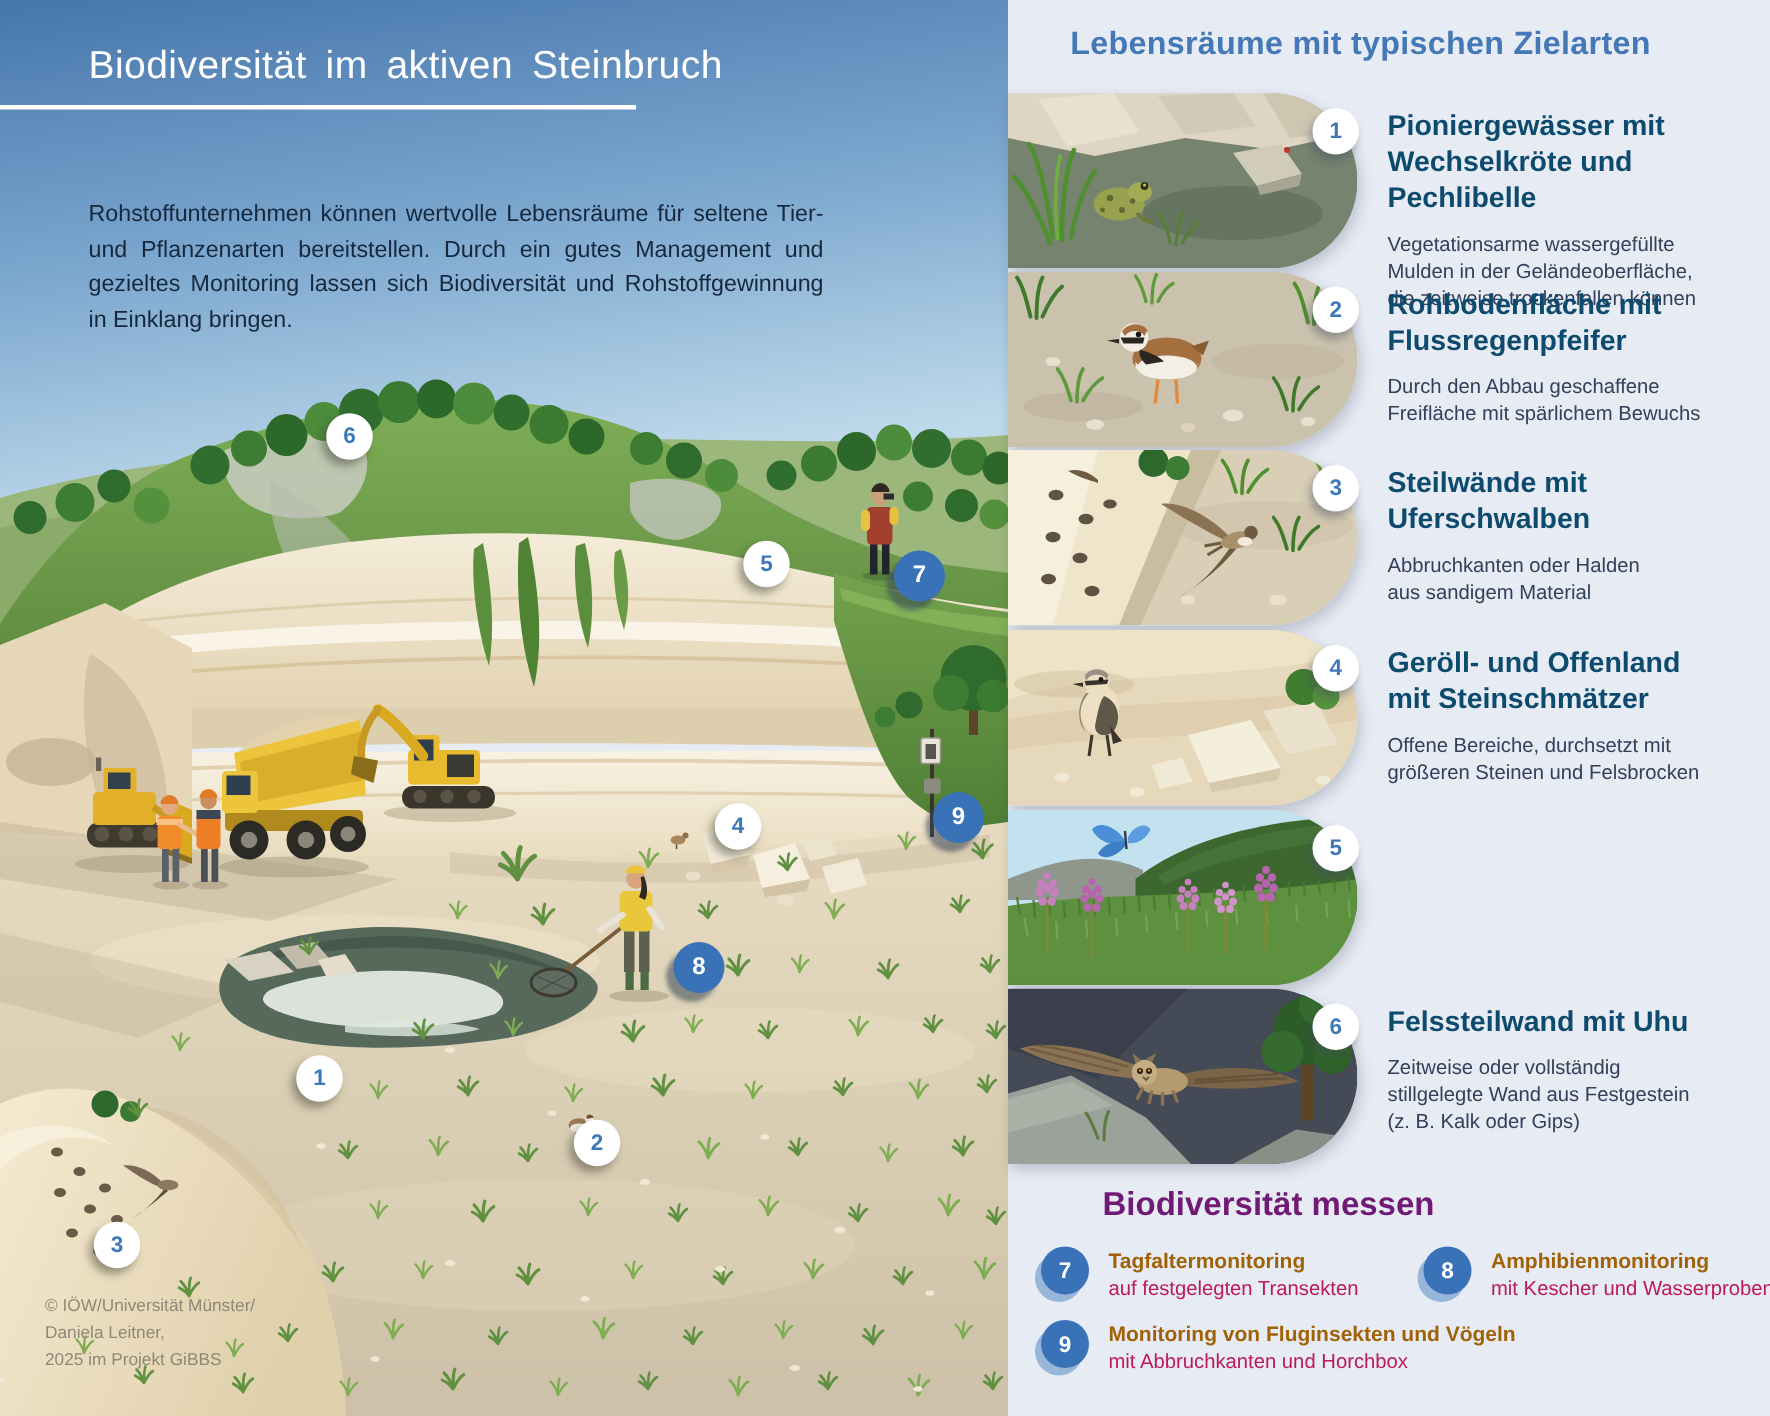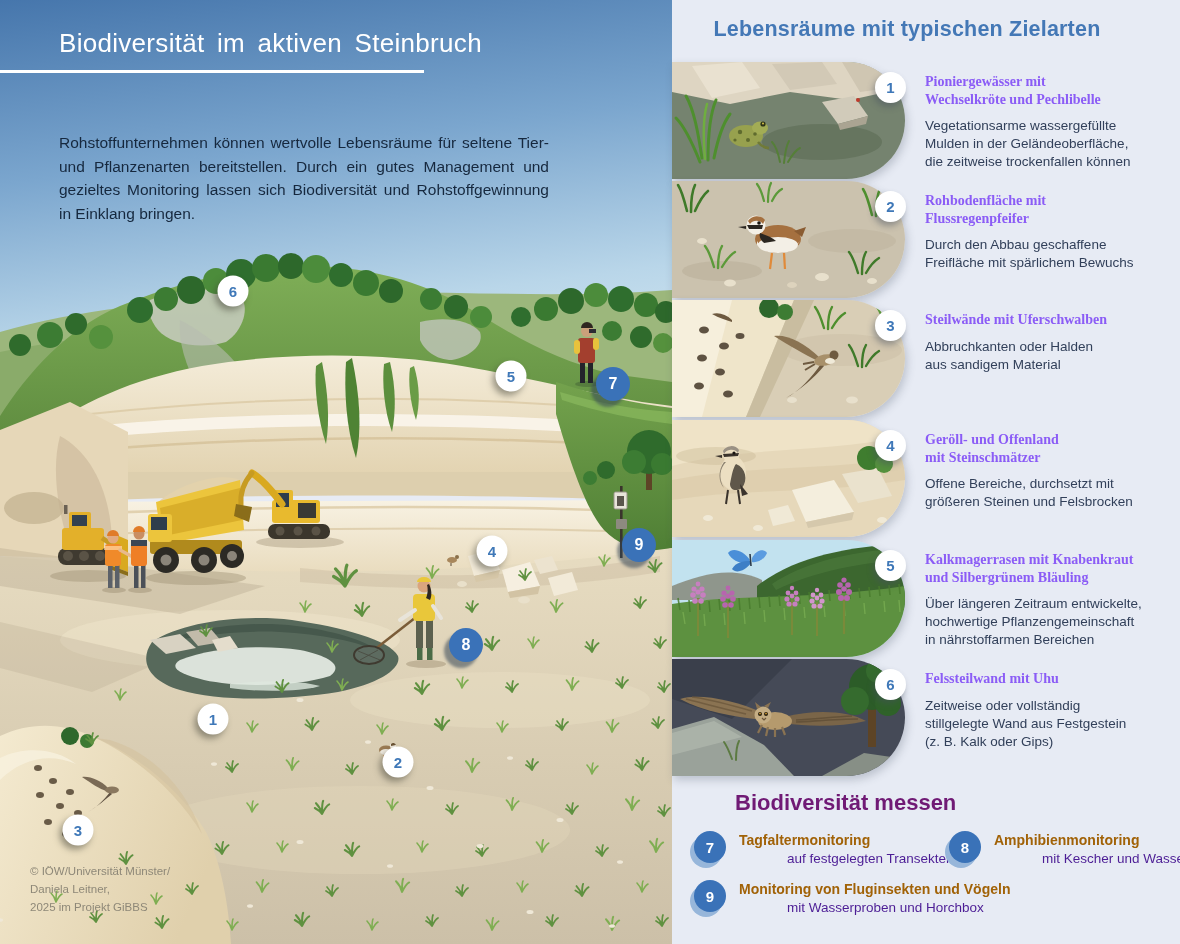--- a/index.html
+++ b/index.html
@@ -32,31 +32,31 @@
   .panel-header{position:absolute;left:0;top:17px;width:470px;text-align:center;
       font-size:21.5px;font-weight:bold;color:#4478b6;letter-spacing:.2px;}
   .hab-item{position:absolute;left:0;width:508px;height:117px;}
   .hab-thumb{position:absolute;left:0;top:0;width:233px;height:117px;
       border-radius:0 59px 59px 0;overflow:hidden;box-shadow:2px 4px 9px rgba(60,70,90,.25);}
   .hab-thumb svg{display:block;}
   .hab-badge{position:absolute;left:203px;top:10px;width:31px;height:31px;border-radius:50%;
       background:#ffffff;color:#3f78b8;font-weight:bold;font-size:15px;display:flex;
       align-items:center;justify-content:center;box-shadow:-2px 4px 6px rgba(70,80,95,.45);z-index:2;}
   .hab-text{position:absolute;left:253px;top:11px;width:252px;}
-  .hab-title{font-size:14px;font-weight:bold;color:#8b5cf6;line-height:1.26;white-space:pre-line;font-family:Liberation Serif, serif;}
+  .hab-title{font-size:19px;font-weight:bold;color:#0c4a6e;line-height:1.26;white-space:pre-line;}
   .hab-desc{margin-top:9px;font-size:13.5px;color:#32405a;line-height:1.33;white-space:pre-line;}
 
   .messen-header{position:absolute;left:63px;top:790px;font-size:22px;font-weight:bold;color:#701a75;}
   .mon-item{position:absolute;display:flex;align-items:flex-start;}
   .mon-badge{width:32px;height:32px;border-radius:50%;background:#3a72b8;color:#ffffff;
       font-weight:bold;font-size:15px;display:flex;align-items:center;justify-content:center;
       box-shadow:-4px 5px 0 #97b6da;flex:none;}
   .mon-text{margin-left:13px;padding-top:1px;}
   .mon-title{font-size:14px;font-weight:bold;color:#a16207;}
-  .mon-desc{font-size:13.5px;color:#4c1d95;margin-top:3px;margin-left:48px;}
+  .mon-desc{font-size:13.5px;color:#be185d;margin-top:3px;}
 </style>
 </head>
 <body>
 
 <div class="scene">
 
   <svg width="672" height="944" viewBox="0 0 672 944">
     <defs>
       <linearGradient id="sky" x1="0" y1="0" x2="0.18" y2="1">
         <stop offset="0" stop-color="#4676ac"></stop>
@@ -684,27 +684,20 @@
         </g>
         <g>
           <path d="M78,20 C71,10 60,7 56,13 C60,21 69,24 76,23 Z" fill="#4a8fd8"></path>
           <path d="M79,23 C73,31 64,34 60,29 C64,22 71,21 78,21 Z" fill="#3d7fc6"></path>
           <path d="M80,18 C84,10 92,8 95,13 C92,20 85,23 80,22 Z" fill="#5b9ce0"></path>
           <line x1="78" y1="14" x2="79" y2="26" stroke="#2b3a4a" stroke-width="1.6"></line>
         </g>
       </svg>
     </div>
     <div class="hab-badge">5</div>
-    <div class="hab-text">
-      <div class="hab-title">Kalkmagerrasen mit Knabenkraut
-und Silbergrünem Bläuling</div>
-      <div class="hab-desc">Über längeren Zeitraum entwickelte,
-hochwertige Pflanzengemeinschaft
-in nährstoffarmen Bereichen</div>
-    </div>
   </div>
 
   <div class="hab-item" style="top:659px">
     <div class="hab-thumb">
       <svg width="233" height="117" viewBox="0 0 233 117">
         <rect width="233" height="117" fill="#454a57"></rect>
         <path d="M0,0 L120,0 L60,60 L0,40 Z" fill="#3a3f4b"></path>
         <path d="M0,117 L0,70 L42,58 L92,86 L122,117 Z" fill="#9aa29a"></path>
         <path d="M0,74 L42,62 L70,78 L0,96 Z" fill="#b5bcb2" opacity=".6"></path>
         <path d="M150,117 L192,94 L233,100 L233,117 Z" fill="#878f86"></path>
@@ -756,16 +749,16 @@
     <div class="mon-text">
       <div class="mon-title">Amphibienmonitoring</div>
       <div class="mon-desc">mit Kescher und Wasserproben</div>
     </div>
   </div>
 
   <div class="mon-item" style="left:22px;top:880px">
     <div class="mon-badge">9</div>
     <div class="mon-text">
       <div class="mon-title">Monitoring von Fluginsekten und Vögeln</div>
-      <div class="mon-desc">mit Wasserproben und Horchbox</div>
+      <div class="mon-desc">mit Abbruchkanten und Horchbox</div>
     </div>
   </div>
 </div>
 
 </body></html>

